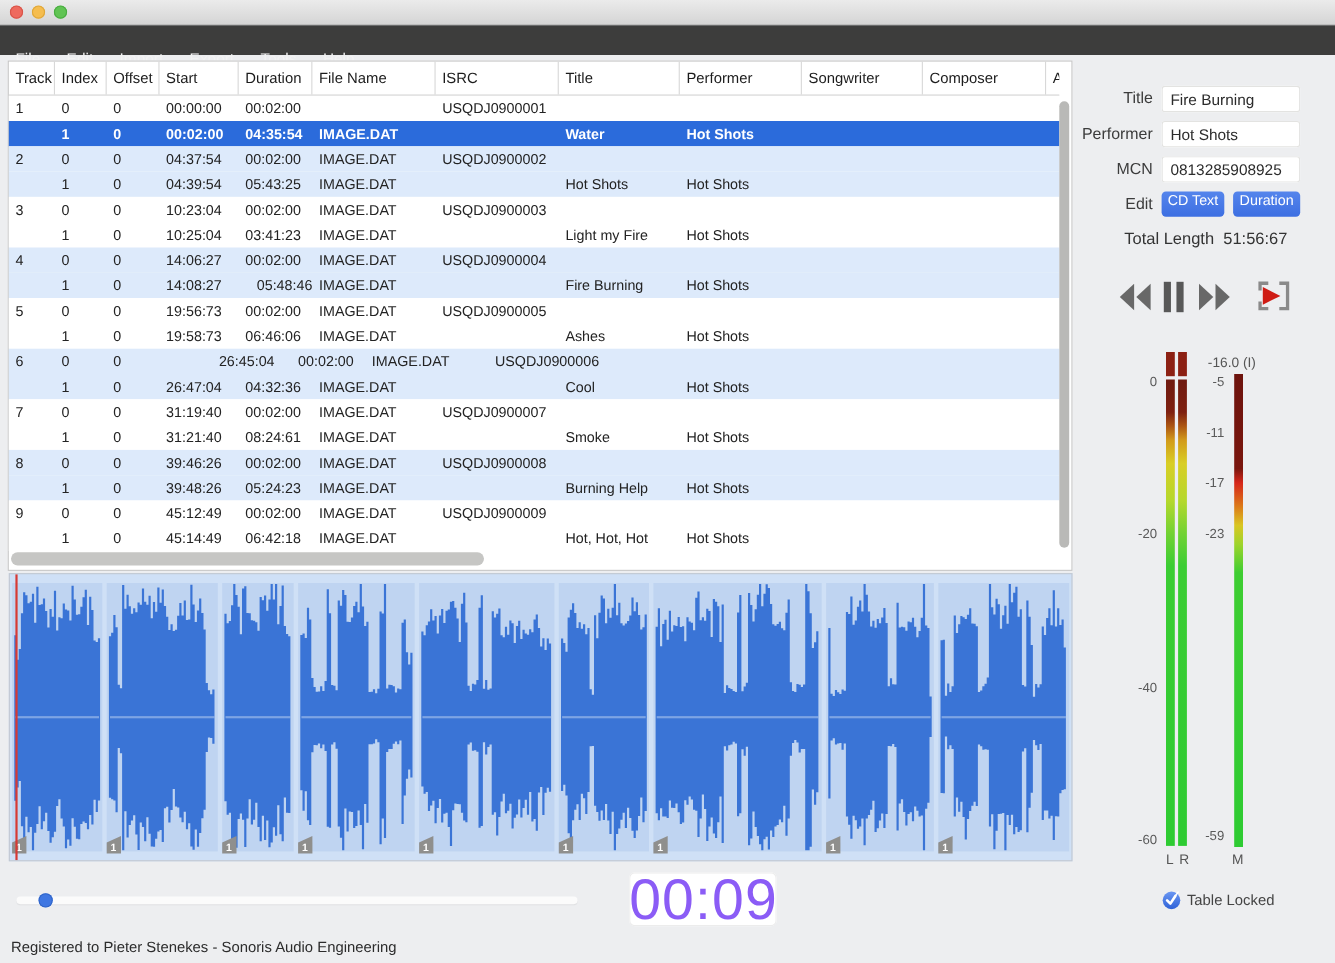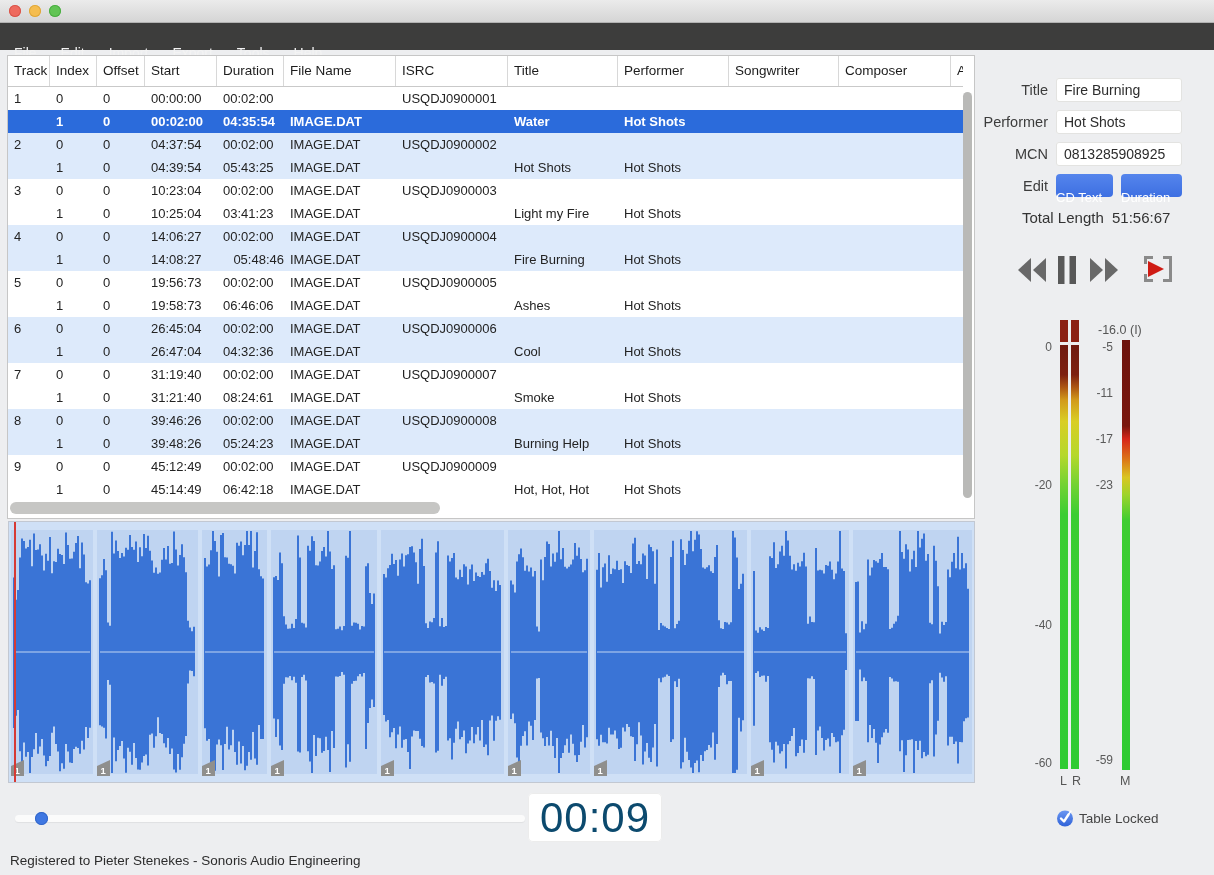--- a/index.html
+++ b/index.html
@@ -39,43 +39,43 @@
     background:#c6c6c4;border-radius:6px;}
   
   .waveform-wrap{position:absolute;left:8px;top:521px;width:967px;height:262px;
     background:#cfe0f6;border:1px solid #c2c8d2;box-sizing:border-box;}
   
   .plabel{position:absolute;right:166px;font-size:14.5px;color:#3c3c3c;white-space:nowrap;}
   .pfield{position:absolute;left:1056px;width:126px;height:24px;background:#fff;
     border-radius:3px;font-size:14px;color:#2c2c2c;padding:4px 0 0 8px;
     box-sizing:border-box;box-shadow:inset 0 0 0 1px #e3e3e1;white-space:nowrap;overflow:hidden;}
   .pbtn{position:absolute;height:23px;background:linear-gradient(#5585ec,#3d6fe2);
-    color:#fff;font-size:13px;border-radius:4px;text-align:left;padding-top:16px;
+    color:#fff;font-size:13px;border-radius:4px;text-align:center;padding-top:0;
     box-sizing:border-box;cursor:default;}
   .tlen{position:absolute;font-size:15px;color:#333;}
   
   .tbtn{position:absolute;cursor:default;}
   
   .clipseg{position:absolute;width:8px;height:22px;background:#8c2013;}
   .meterlr{position:absolute;width:8px;height:424px;top:345px;
     background:linear-gradient(#6f1a10 0%,#7e2010 7%,#ad5612 10%,#d29a1a 13%,
       #d9ce25 18%,#b5d82c 26%,#72d233 33%,#3bcd33 40%,#2ecb32 100%);}
   .meterm{position:absolute;left:1122px;top:340px;width:8px;height:430px;
     background:linear-gradient(#6d130d 0%,#7a160e 20%,#d6261a 23%,#dc7a18 28%,
       #d9c622 32%,#9ed42b 36%,#3ecd32 42%,#2ecb32 100%);}
   .mlabel{position:absolute;font-size:12px;color:#5a5a5a;width:32px;text-align:right;}
   .mchan{position:absolute;font-size:12.5px;color:#555;}
   .mreadout{position:absolute;left:1098px;top:323px;font-size:12.5px;color:#555;white-space:nowrap;}
   
   .slider-track{position:absolute;left:15px;top:815px;width:510px;height:7px;
     background:#fbfbfb;border-radius:4px;box-shadow:0 1px 1px rgba(0,0,0,0.06);}
   .slider-thumb{position:absolute;top:-3px;width:13px;height:13px;border-radius:50%;
     background:#3f77e2;box-shadow:inset 0 0 0 1px #3266c8;}
-  .timebox{position:absolute;left:528px;top:793px;width:134px;height:49px;background:#fff;
-    border-radius:5px;text-align:center;line-height:50px;font-size:42px;color:#0c4a6e;
+  .timebox{position:absolute;left:572px;top:793px;width:134px;height:49px;background:#fff;
+    border-radius:5px;text-align:center;line-height:50px;font-size:52px;color:#8b5cf6;
     letter-spacing:1px;box-shadow:inset 0 0 0 1px #ececec;}
   .status{position:absolute;left:10px;top:853px;font-size:13.5px;color:#2c2c2c;}
   .locklabel{position:absolute;left:1079px;top:811px;font-size:13.5px;color:#454545;}
   .lockicon{position:absolute;left:1056px;top:809px;}
 </style>
 </head>
 <body>
 
 <div class="titlebar">
   <span class="light close"></span>
@@ -245,21 +245,21 @@
         <div class="td" style="width: 110px;">Ashes</div>
         <div class="td" style="width: 111px;">Hot Shots</div>
         <div class="td" style="width: 110px;"></div>
         <div class="td" style="width: 112px;"></div>
         <div class="td" style="width: 12px;"></div>
       </div>
       <div class="tr alt">
         <div class="td" style="width: 42px;">6</div>
         <div class="td" style="width: 47px;">0</div>
         <div class="td" style="width: 48px;">0</div>
-        <div class="td" style="width: 72px;">26:45:04</div>
+        <div class="td" style="width: 72px; margin-left: 48px;">26:45:04</div>
         <div class="td" style="width: 67px;">00:02:00</div>
         <div class="td" style="width: 112px;">IMAGE.DAT</div>
         <div class="td" style="width: 112px;">USQDJ0900006</div>
         <div class="td" style="width: 110px;"></div>
         <div class="td" style="width: 111px;"></div>
         <div class="td" style="width: 110px;"></div>
         <div class="td" style="width: 112px;"></div>
         <div class="td" style="width: 12px;"></div>
       </div>
       <div class="tr alt">

